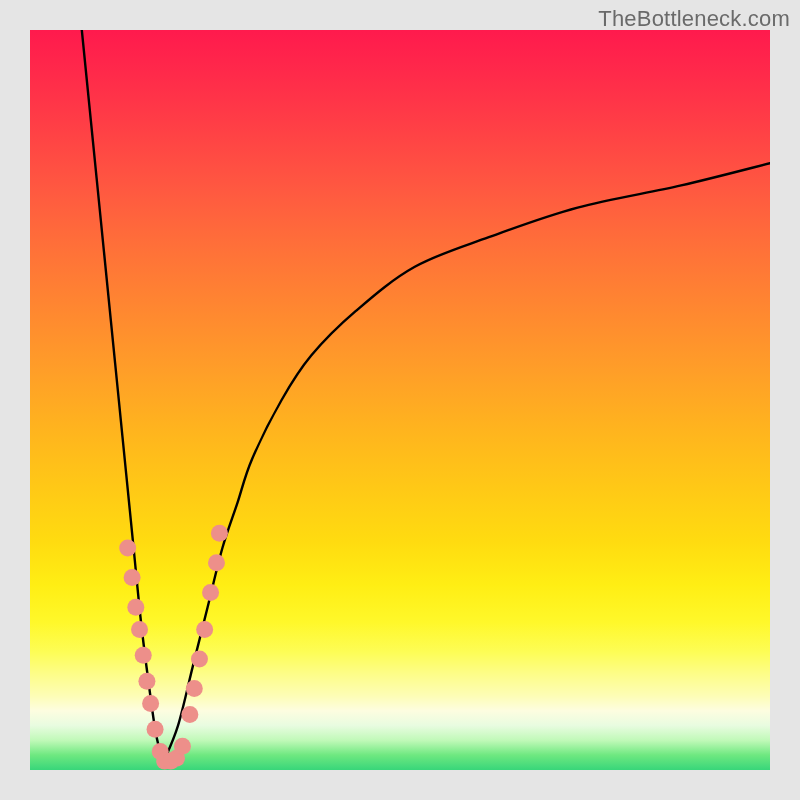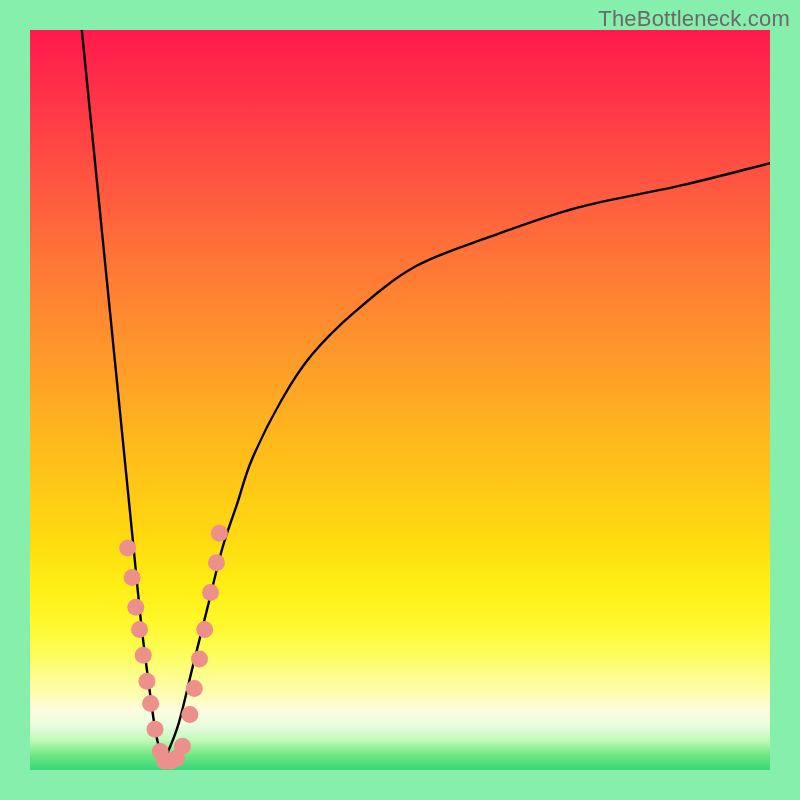--- a/index.html
+++ b/index.html
@@ -10,21 +10,21 @@
     overflow: hidden;
     background: #000;
     font-family: Arial, Helvetica, sans-serif;
   }
   .frame {
     position: absolute;
     left: 0;
     top: 0;
     width: 800px;
     height: 800px;
-    background: #86efac;
+    background: #e5e5e5;
   }
   .plot-area {
     position: absolute;
     left: 30px;
     top: 30px;
     width: 740px;
     height: 740px;
     background: linear-gradient(to bottom,
       #ff1a4d 0%,
       #ff2a4a 6%,

